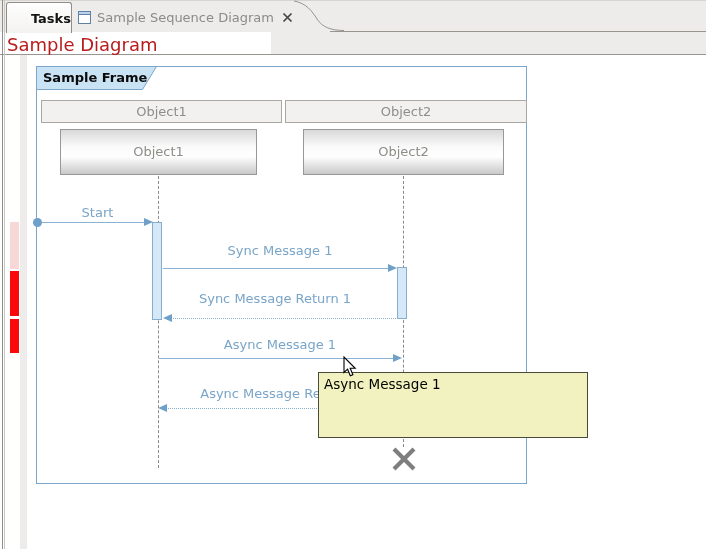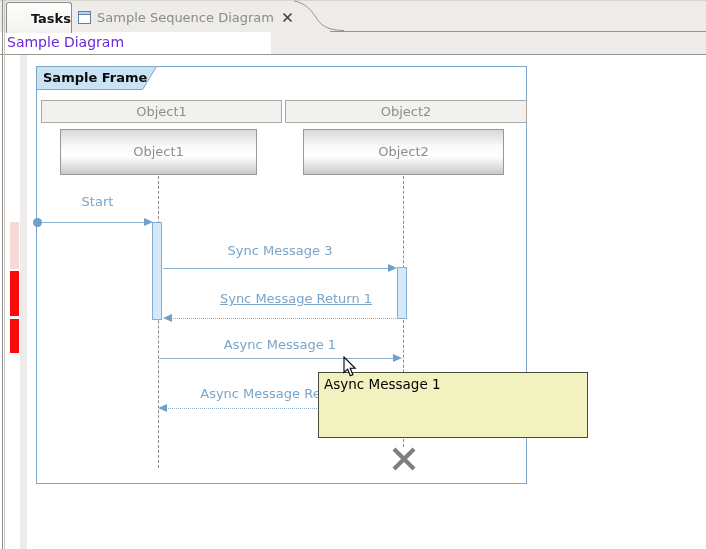--- a/index.html
+++ b/index.html
@@ -24,21 +24,21 @@
     left:72px;top:2px;width:224px;height:30px;box-sizing:border-box;
     display:flex;align-items:center;padding-left:6px;z-index:4;
   }
   .tab-inactive .lbl{font-size:13px;color:#8C8B86;margin-left:6px;white-space:nowrap;}
   .tab-close{margin-left:8px;display:inline-flex;}
   .tab-curve{left:293px;top:0px;z-index:3;}
   .tab-hairline{left:330px;top:31px;width:376px;height:1px;background:#97958E;}
 
   .hdr-white{left:6px;top:32px;width:265px;height:22px;background:#FFFFFF;}
   .hdr-gray{left:271px;top:32px;width:435px;height:22px;background:#EDECEA;}
-  .hdr-title{left:7px;top:34px;font-size:14px;color:#6d28d9;z-index:6;}
+  .hdr-title{left:7px;top:34px;font-size:18px;color:#b91c1c;z-index:6;}
   .hdr-divider{left:0;top:54px;width:706px;height:1px;background:#98968F;}
 
   
   .sash-a{left:2px;top:0;width:1px;height:549px;background:#8F8E89;z-index:7;}
   .sash-b{left:4px;top:0;width:1px;height:549px;background:#C9C8C3;z-index:7;}
 
   
   .ruler-gray{left:20px;top:55px;width:7px;height:494px;background:#EDECEA;}
   .mark{left:10px;width:9px;}
   .mark-pink{top:222px;height:47px;background:#F7D8D6;}
@@ -148,29 +148,29 @@
 
 <div class="abs headbox headbox1">Object1</div>
 <div class="abs headbox headbox2">Object2</div>
 
 <div class="abs execbar execbar1"></div>
 <div class="abs execbar execbar2"></div>
 
 <div class="abs start-circle"></div>
 <div class="abs msg-line" style="left:37px;top:222px;width:108px;"></div>
 <div class="abs arrow-r" style="left:144px;top:217.5px;"></div>
-<div class="abs msg-label" style="left:55px;top:194px;width:85px;text-align:center;">Start</div>
+<div class="abs msg-label" style="left:55px;top:205px;width:85px;text-align:center;">Start</div>
 
 <div class="abs msg-line" style="left:163px;top:268px;width:226px;"></div>
 <div class="abs arrow-r" style="left:388px;top:263.5px;"></div>
-<div class="abs msg-label" style="left:160px;top:243px;width:240px;">Sync Message 3</div>
+<div class="abs msg-label" style="left:160px;top:243px;width:240px;">Sync Message 1</div>
 
 <div class="abs msg-dotted" style="left:170px;top:318px;width:228px;"></div>
 <div class="abs arrow-l" style="left:163px;top:313.5px;"></div>
-<div class="abs msg-label" style="left:176px;top:291px;width:240px;text-decoration:underline;">Sync Message Return 1</div>
+<div class="abs msg-label" style="left:155px;top:291px;width:240px;">Sync Message Return 1</div>
 
 <div class="abs msg-line" style="left:159px;top:358px;width:235px;"></div>
 <div class="abs arrow-r" style="left:393px;top:353.5px;"></div>
 <div class="abs msg-label" style="left:160px;top:337px;width:240px;">Async Message 1</div>
 
 <div class="abs msg-dotted" style="left:166px;top:408px;width:237px;"></div>
 <div class="abs arrow-l" style="left:158px;top:403.5px;"></div>
 <div class="abs msg-label" style="left:160px;top:386px;width:240px;">Async Message Return 1</div>
 
 <svg class="abs stop-x" width="26" height="26" viewBox="0 0 26 26">

